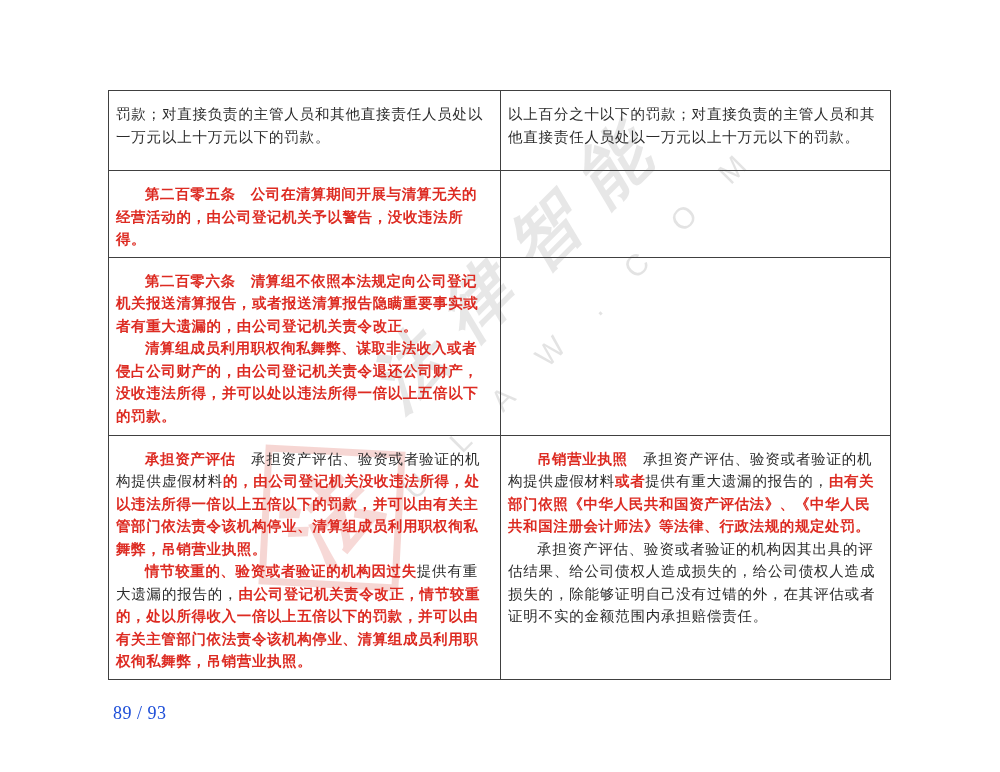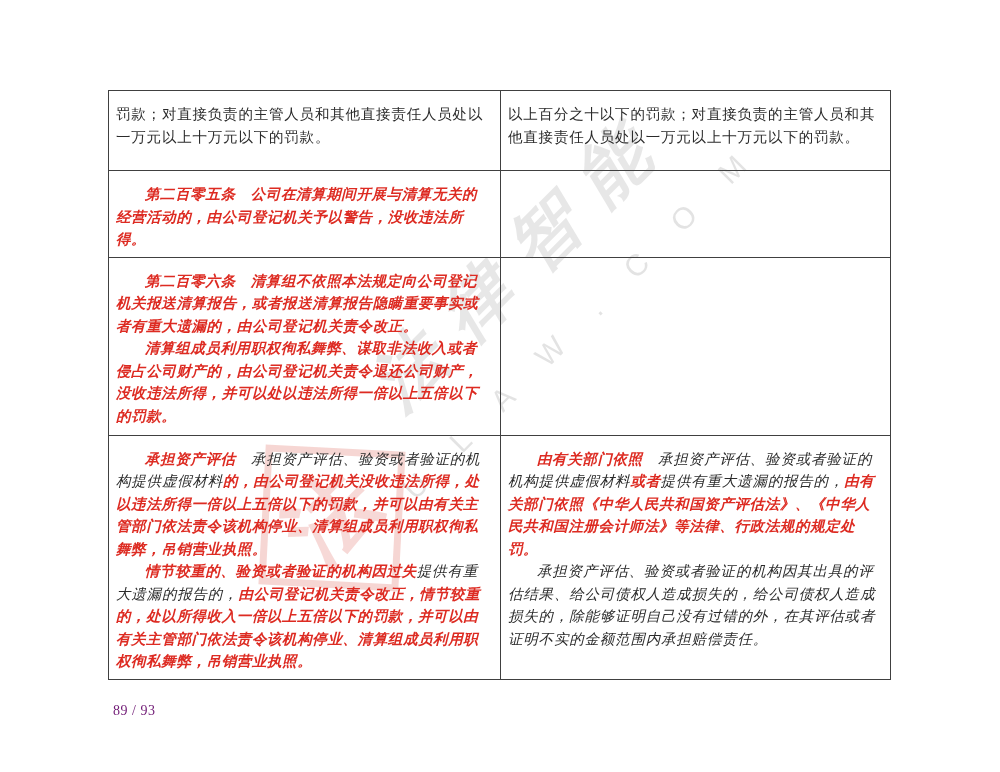--- a/index.html
+++ b/index.html
@@ -85,41 +85,41 @@
     background: transparent;
   }
   .law-table td {
     border: 1.5px solid var(--border-color, #404040);
     vertical-align: top;
     padding: 12px 9px 6px 7px;
     font-size: 14.5px;
     line-height: 22.5px;
   }
   .para { margin: 0; }
-  .para.indent { text-indent: 2em; font-style: italic; }
+  .para.indent { text-indent: 2em; }
 
   .seg-black {
     color: var(--black-color, #2b2b2b);
     letter-spacing: 0.8px;
     font-weight: normal;
   }
   .seg-red {
     color: var(--red-color, #dd2b22);
     letter-spacing: 0.6px;
     font-weight: bold;
   }
 
   
   .page-footer {
     position: absolute;
     left: 113px;
     top: 703px;
     z-index: 1;
-    font-size: 14px;
-    color: #701a75;
+    font-size: 18px;
+    color: #1d4ed8;
     letter-spacing: 0.5px;
   }
 </style>
 </head>
 <body>
 
 <div class="page">
 
   <div class="watermark-layer">
     <div class="wm-diagonal">
@@ -157,21 +157,21 @@
             <p class="para indent"><span class="seg-red">清算组成员利用职权徇私舞弊、谋取非法收入或者侵占公司财产的，由公司登记机关责令退还公司财产，没收违法所得，并可以处以违法所得一倍以上五倍以下的罚款。</span></p>
           </td>
           <td></td>
         </tr>
         <tr style="height: 243px;">
           <td>
             <p class="para indent"><span class="seg-red">承担资产评估</span><span class="seg-black">　承担资产评估、验资或者验证的机构提供虚假材料</span><span class="seg-red">的，由公司登记机关没收违法所得，处以违法所得一倍以上五倍以下的罚款，并可以由有关主管部门依法责令该机构停业、清算组成员利用职权徇私舞弊，吊销营业执照。</span></p>
             <p class="para indent"><span class="seg-red">情节较重的、验资或者验证的机构因过失</span><span class="seg-black">提供有重大遗漏的报告的，</span><span class="seg-red">由公司登记机关责令改正，情节较重的，处以所得收入一倍以上五倍以下的罚款，并可以由有关主管部门依法责令该机构停业、清算组成员利用职权徇私舞弊，吊销营业执照。</span></p>
           </td>
           <td>
-            <p class="para indent"><span class="seg-red">由有关部门依照</span><span class="seg-black">　承担资产评估、验资或者验证的机构提供虚假材料</span><span class="seg-red">或者</span><span class="seg-black">提供有重大遗漏的报告的，</span><span class="seg-red">由有关部门依照《中华人民共和国资产评估法》、《中华人民共和国注册会计师法》等法律、行政法规的规定处罚。</span></p>
+            <p class="para indent"><span class="seg-red">吊销营业执照</span><span class="seg-black">　承担资产评估、验资或者验证的机构提供虚假材料</span><span class="seg-red">或者</span><span class="seg-black">提供有重大遗漏的报告的，</span><span class="seg-red">由有关部门依照《中华人民共和国资产评估法》、《中华人民共和国注册会计师法》等法律、行政法规的规定处罚。</span></p>
             <p class="para indent"><span class="seg-black">承担资产评估、验资或者验证的机构因其出具的评估结果、给公司债权人造成损失的，给公司债权人造成损失的，除能够证明自己没有过错的外，在其评估或者证明不实的金额范围内承担赔偿责任。</span></p>
           </td>
         </tr>
       </tbody>
   </table>
 
   <div class="page-footer">89 / 93</div>
 
 </div>
 

